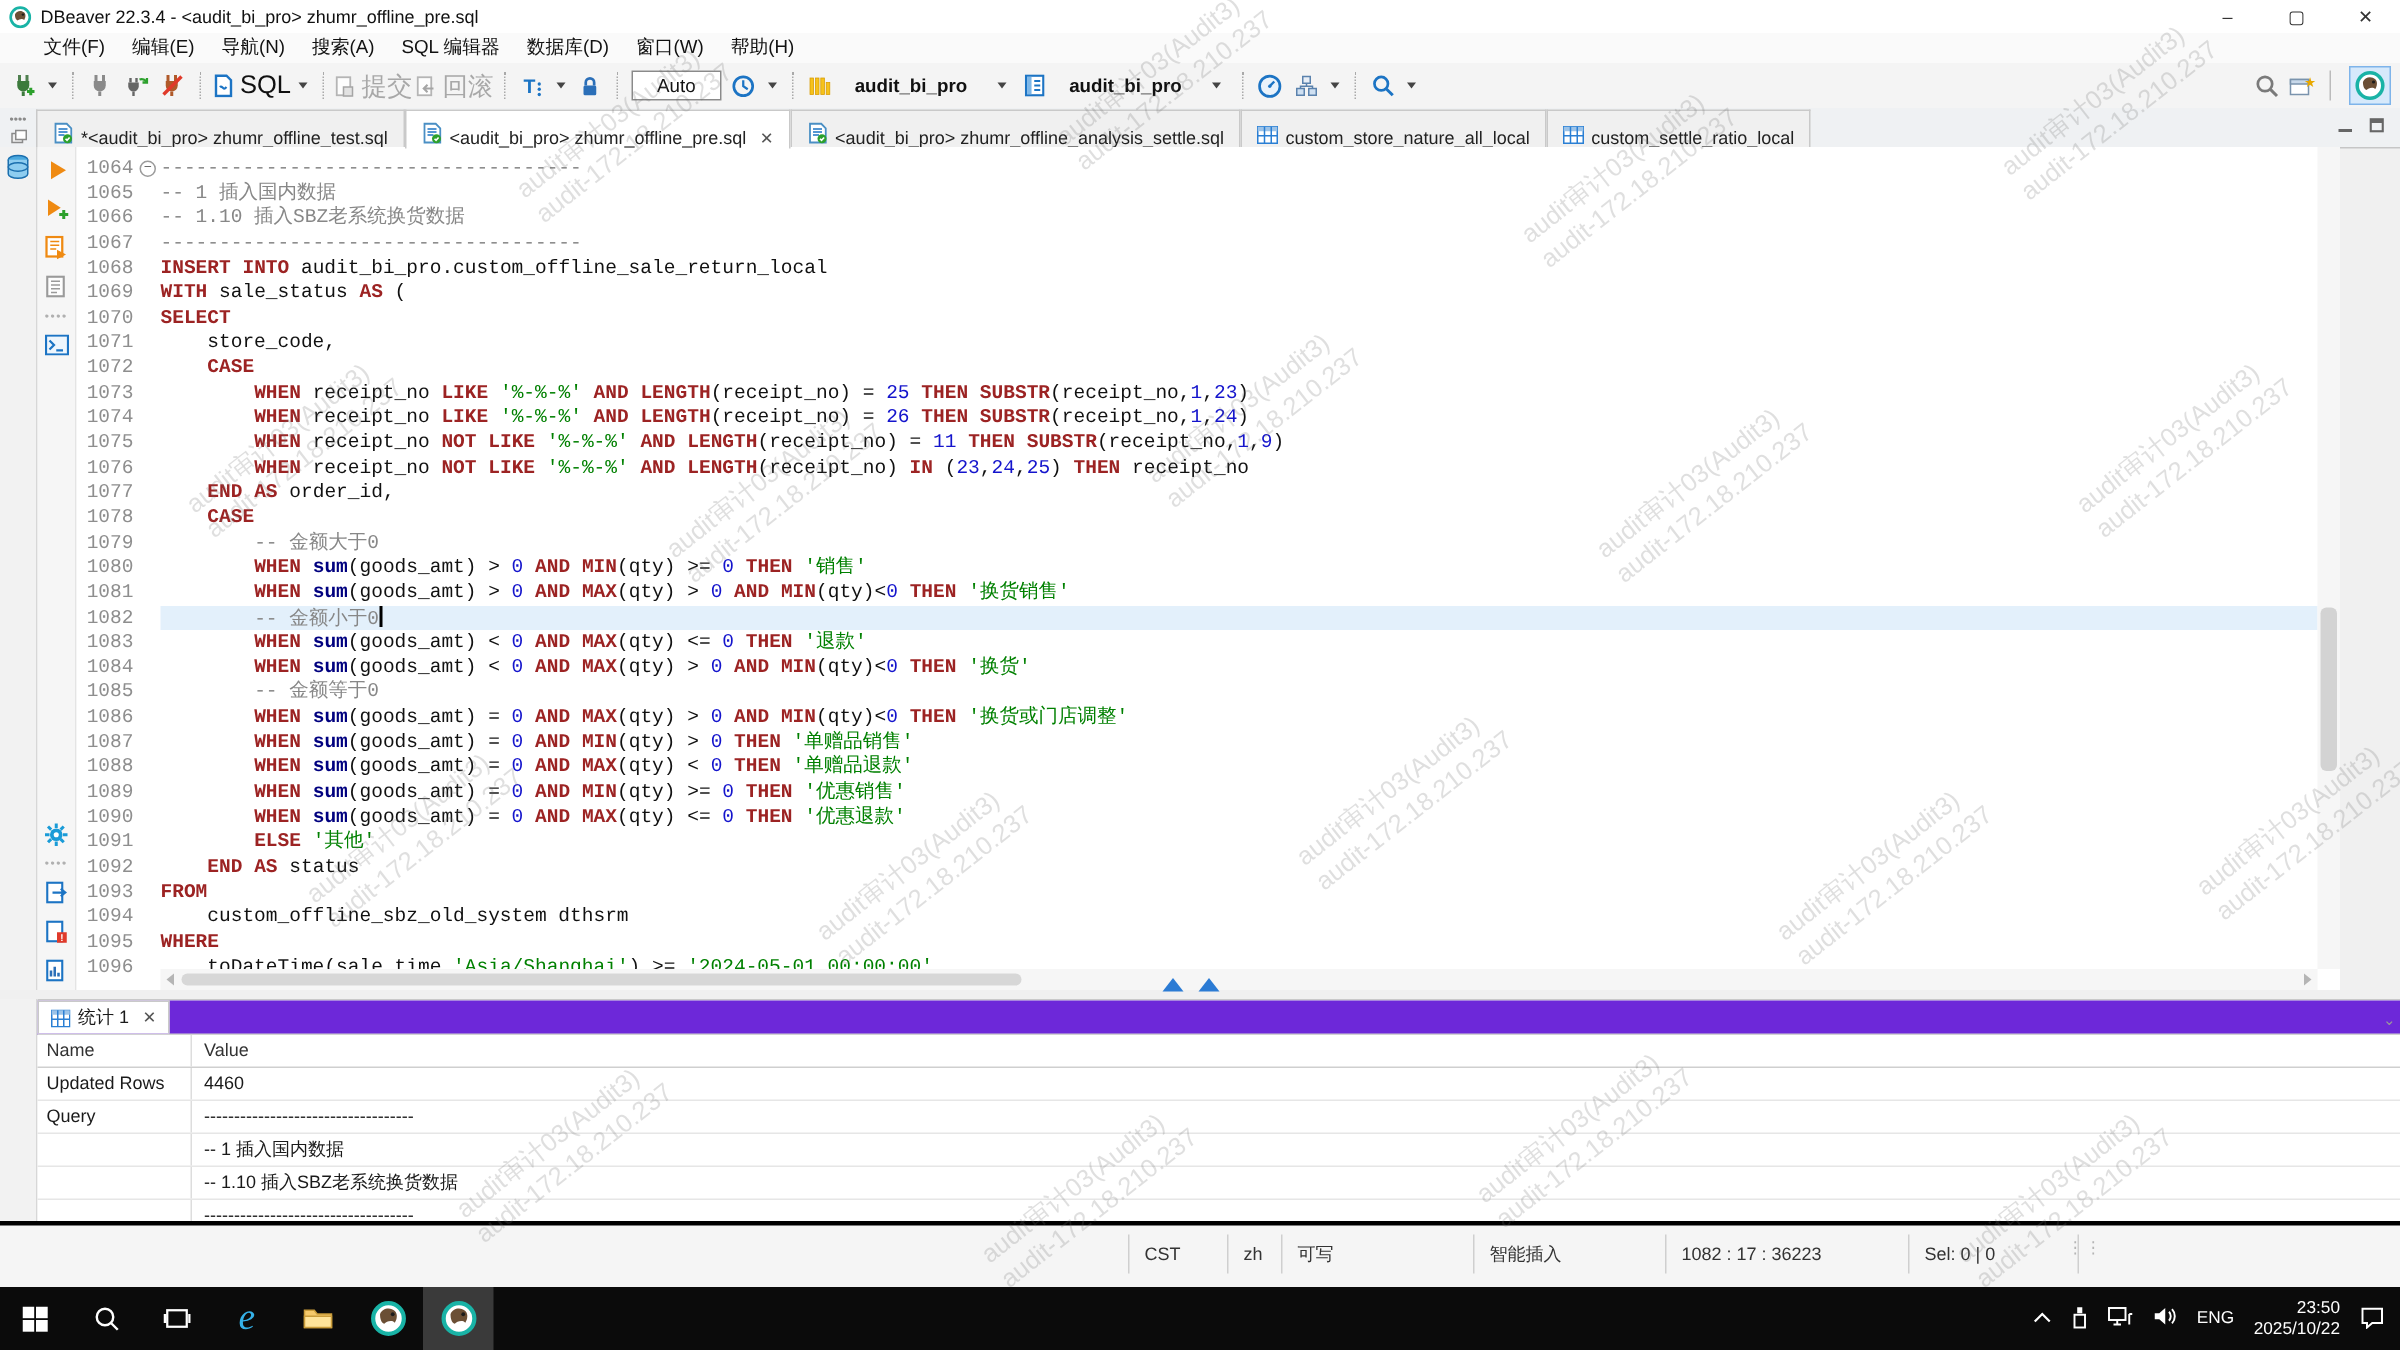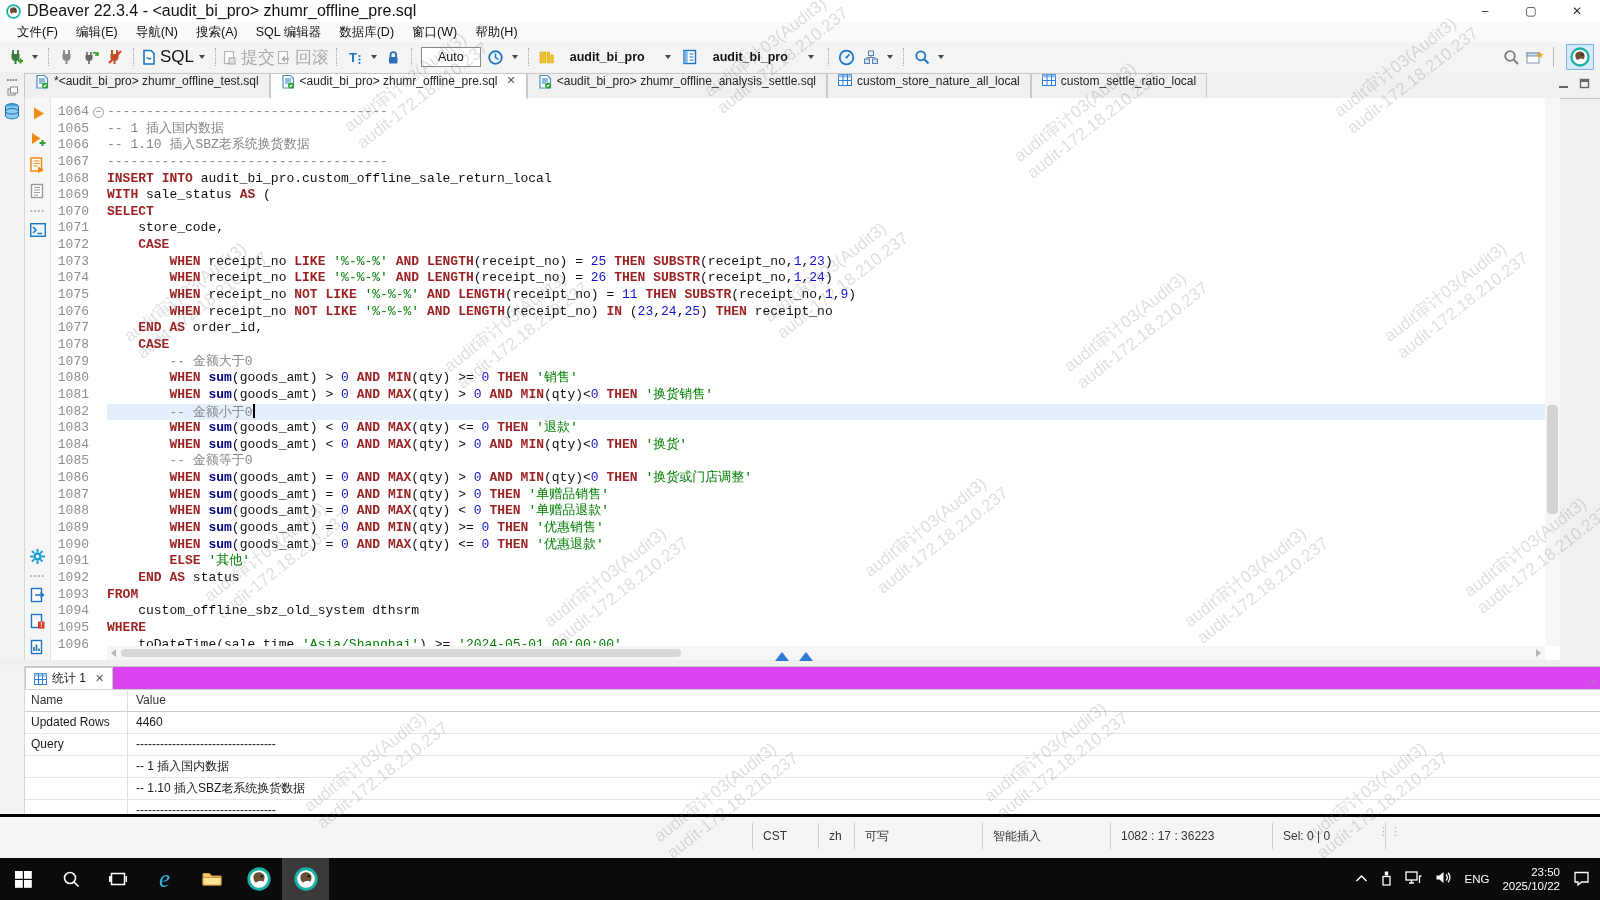--- a/index.html
+++ b/index.html
@@ -1,44 +1,44 @@
 <!DOCTYPE html>
 <html><head>
 <meta charset="utf-8">
 <style>
   html,body{margin:0;padding:0}
   .screen{position:relative;width:1600px;height:900px;background:#f0f0f0;overflow:hidden;
     font-family:"Liberation Sans",sans-serif;font-size:12px;color:#1a1a1a;cursor:default}
   
   .titlebar{position:absolute;top:0;left:0;right:0;height:22px;background:#fff;display:flex;align-items:center;padding-left:6px}
   .titlebar .appicon{width:15px;height:15px;margin-right:6px}
-  .titlebar .title{font-size:16px;color:#111}
+  .titlebar .title{font-size:12px;color:#111}
   .winbtns{position:absolute;right:0;top:0;height:22px;display:flex}
   .winbtn{width:46px;height:22px;display:flex;align-items:center;justify-content:center;font-size:12px;color:#333}
   
-  .menubar{position:absolute;top:22px;left:0;right:0;height:20px;background:#fafafa;display:flex;align-items:center;padding-left:8px}
+  .menubar{position:absolute;top:22px;left:0;right:0;height:20px;background:#fafafa;display:flex;align-items:flex-end;padding-left:20px}
   .menu-item{padding:2px 9px;font-size:12.5px;color:#111}
   
   .toolbar{position:absolute;top:42px;left:0;right:0;height:30px;background:#f4f4f4;border-bottom:1px solid #dadada;display:flex;align-items:center;padding-left:4px}
   .tbtn{display:inline-flex;align-items:center;justify-content:center;min-width:22px;height:24px;margin:0 1px;gap:4px}
   .tbtn .lbl{font-size:17px;color:#111}
   .tbtn.disabled .lbl{color:#a8a8a8}
   .tbsep{border-left:1px dotted #a9a9a9;height:18px;margin:0 6px}
   .dd{width:0;height:0;border-left:3.5px solid transparent;border-right:3.5px solid transparent;border-top:4px solid #444;display:inline-block;margin:0 4px}
   .autobox{border:1px solid #8a8a8a;background:#fff;padding:2px 16px;font-size:12.5px;color:#111;margin:0 3px}
   .combo{display:inline-flex;align-items:center;gap:16px;padding:0 4px;height:24px}
   .combo .lbl{font-weight:bold;font-size:12.5px;color:#111}
   .tb-right{position:absolute;right:6px;top:0;height:30px;display:flex;align-items:center}
   .logo-box{width:26px;height:24px;border:1px solid #7eb4ea;background:#d6e9fb;display:flex;align-items:center;justify-content:center;margin-left:6px}
   .persp-sep{border-left:1px solid #bbb;height:20px;margin:0 6px}
   
   .tabstrip{position:absolute;top:72px;left:0;right:0;height:26px;background:#eff1f3;border-bottom:1px solid #c6c6c6;display:flex;align-items:flex-end}
   .tabcorner{width:24px;height:26px;display:flex;flex-direction:column;align-items:center;justify-content:center;gap:2px;color:#8a8a8a;font-size:8px}
   .tabs{display:flex;height:25px;flex:1}
-  .tab{display:flex;align-items:flex-start;gap:5px;padding:0 10px;height:25px;background:#f0f0f0;border:1px solid #c9c9c9;border-bottom:none;font-size:12px;color:#222;white-space:nowrap}
+  .tab{display:flex;align-items:flex-end;gap:5px;padding:0 10px;height:25px;background:#f0f0f0;border:1px solid #c9c9c9;border-bottom:none;font-size:12px;color:#222;white-space:nowrap}
   .tab.active{background:#fff;position:relative;z-index:2}
   .tab-close{color:#555;font-size:11px;margin-left:4px}
   .tabstrip-right{display:flex;align-items:center;gap:10px;padding:0 10px;color:#555;height:26px}
   
   .mini-rail{position:absolute;top:98px;left:0;width:24px;height:716px;background:#f2f2f2;border-right:1px solid #d7d7d7}
   .mini-rail .dbicon{margin:4px auto;display:block}
   .editor-rail{position:absolute;top:98px;left:25px;width:25px;height:562px;background:#f6f6f6;border-right:1px solid #e4e4e4}
   .railbtn{width:22px;height:22px;display:flex;align-items:center;justify-content:center;margin:4px auto 2px}
   .raildots{color:#b0b0b0;font-size:8px;text-align:center;letter-spacing:1px;margin:4px 0}
   .rail-bottom{position:absolute;bottom:0;left:0;width:100%}
@@ -65,21 +65,21 @@
   .harrow{width:0;height:0;border-top:4px solid transparent;border-bottom:4px solid transparent;margin:0 4px}
   .harrow.left{border-right:5px solid #b5b5b5}
   .harrow.right{border-left:5px solid #b5b5b5;margin-left:auto}
   .hthumb{position:absolute;left:14px;width:560px;top:3px;height:8px;background:#d7d7d7;border-radius:4px}
   
   .sash{position:absolute;top:660px;left:0;right:0;height:6px;background:#f0f0f0}
   .restore-arrows{position:absolute;top:-8px;left:775px;display:flex;gap:10px}
   .uparrow{width:0;height:0;border-left:7px solid transparent;border-right:7px solid transparent;border-bottom:9px solid #2b7bd4}
   
   .bottom-panel{position:absolute;top:666px;left:25px;right:0;height:148px;background:#fff;border-top:1px solid #c9c9c9}
-  .panel-tabs{height:22px;background:#d946ef;border-bottom:1px solid #d2d2d2;display:flex;}
+  .panel-tabs{height:22px;background:#6d28d9;border-bottom:1px solid #d2d2d2;display:flex;}
   .panel-tab{display:flex;align-items:center;gap:5px;background:#fff;border:1px solid #c9c9c9;border-bottom:none;height:21px;padding:0 8px;font-size:12px}
   .grid{position:relative}
   .grow{display:flex;height:21px;line-height:20px;border-bottom:1px solid #e6e6e6;font-size:12px}
   .grow.header{border-bottom:1px solid #cfcfcf;color:#333}
   .gc1{width:96px;padding-left:6px;border-right:1px solid #ddd;flex:none;overflow:hidden;white-space:nowrap}
   .gc2{padding-left:8px;flex:1;overflow:hidden;white-space:nowrap}
   .panel-arrow{position:absolute;right:3px;top:-16px;color:#9a9a9a;font-size:10px}
   
   .statusbar{position:absolute;top:814px;left:0;right:0;height:44px;background:#f5f5f5;border-top:3px solid #000000}
   .status-cells{position:absolute;left:752px;top:6px;display:flex;height:26px}

